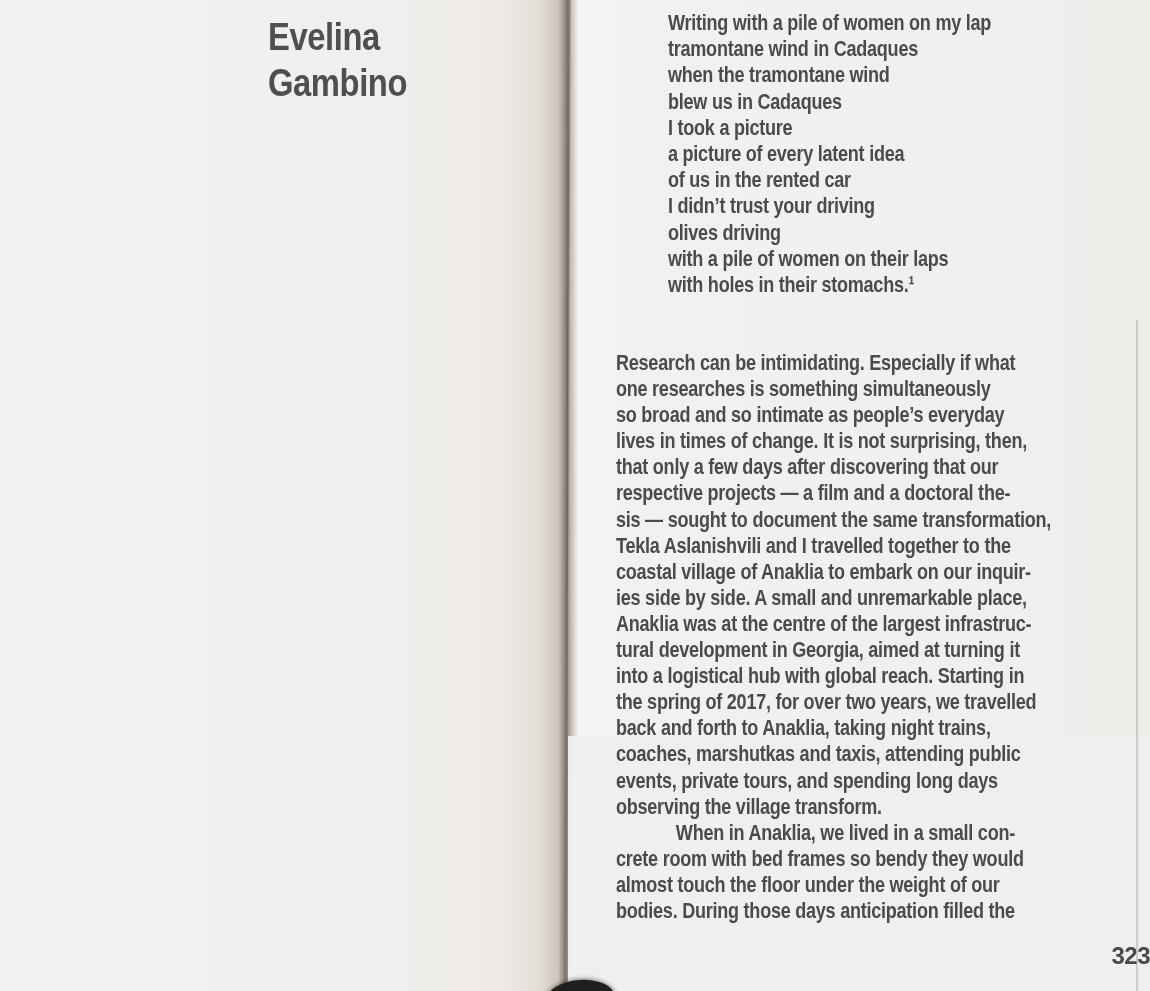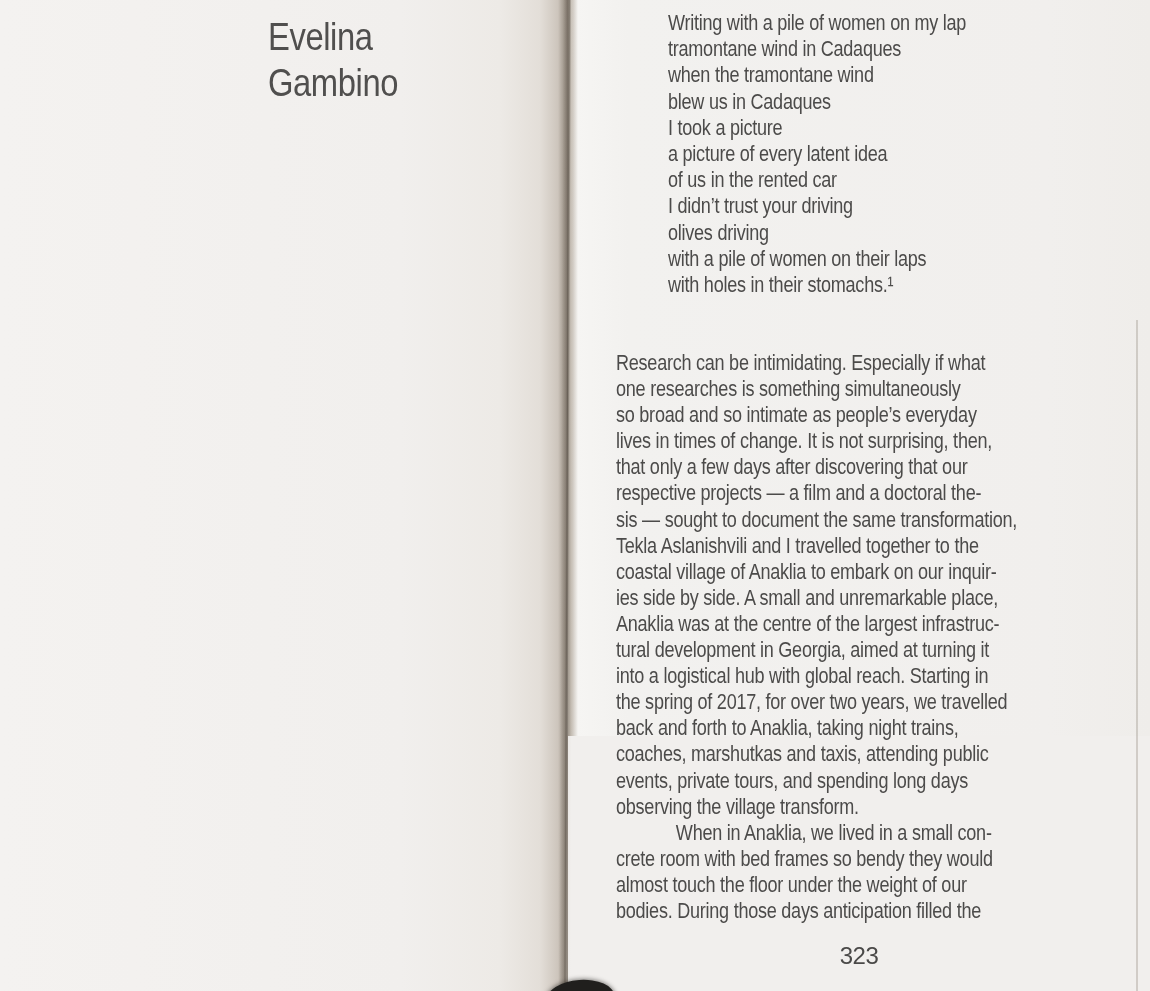--- a/index.html
+++ b/index.html
@@ -4,21 +4,21 @@
 <style>
   html, body { margin: 0; padding: 0; background: #e8e6e3; }
 
   .scan {
     position: relative;
     width: 1150px;
     height: 991px;
     overflow: hidden;
     background: #f1efed;
     font-family: "Liberation Sans", sans-serif;
-    font-weight: normal;
+    font-weight: bold;
     color: #4c4b4a;
   }
 
   
   .left-page {
     position: absolute;
     left: 0; top: 0;
     width: 568px; height: 991px;
     background: linear-gradient(to right,
       #f4f2f0 0px,
@@ -77,21 +77,21 @@
     transform-origin: 0 0;
     white-space: nowrap;
   }
 
   .paragraph-2 .line:first-child { text-indent: 73px; } 
 
   .page-number {
     position: absolute;
     left: 0; top: 942px;
     width: 582px;
-    text-align: center;
+    text-align: right;
     font-size: 24px;
     letter-spacing: -0.5px;
     color: #4a4948;
   }
 
   
   .gutter-shadow {
     position: absolute;
     left: 563px; top: 0;
     width: 12px; height: 991px;

